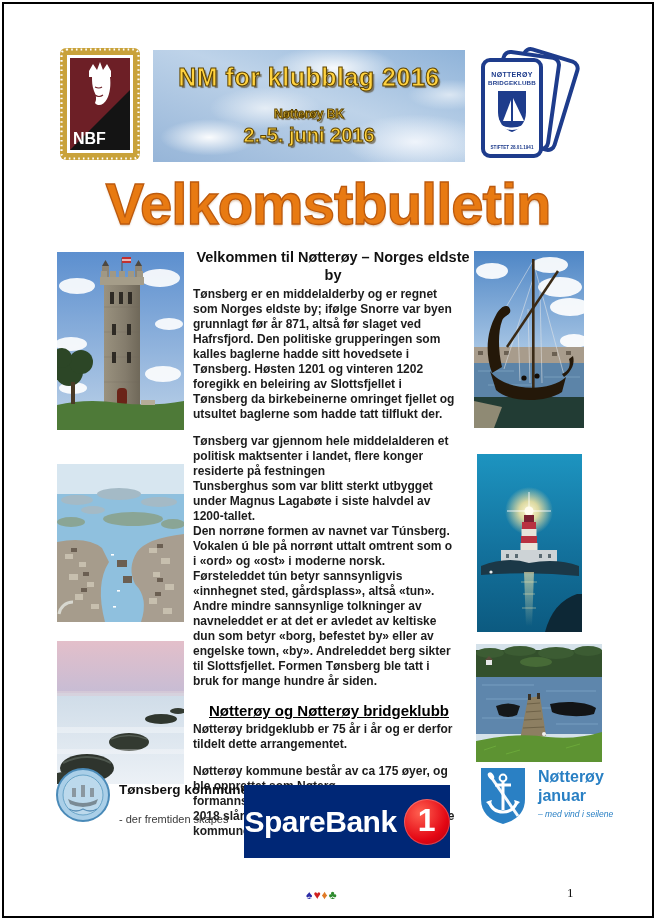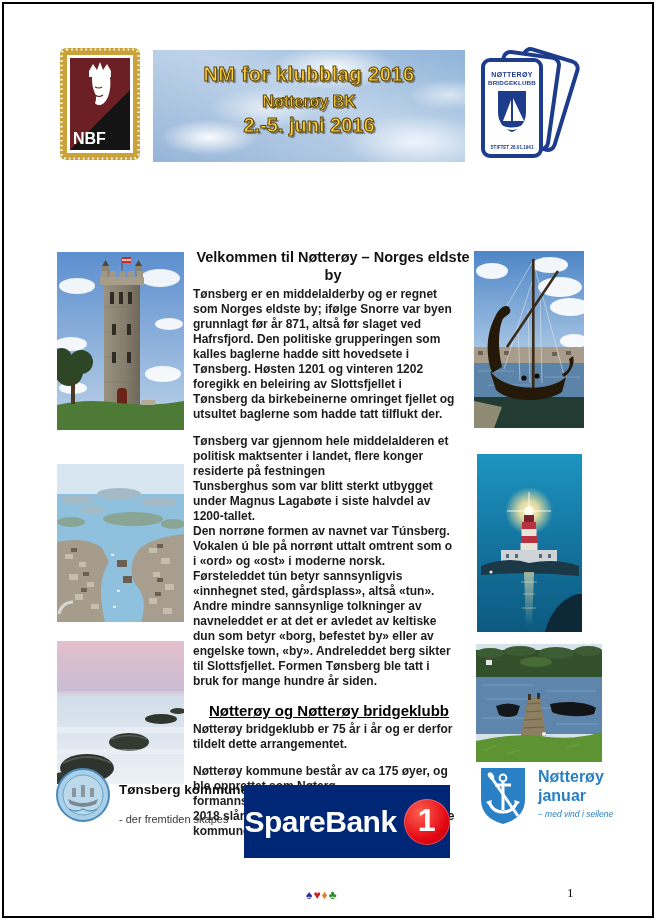--- a/index.html
+++ b/index.html
@@ -12,22 +12,22 @@
     background:
       radial-gradient(70px 26px at 18% 78%, rgba(255,255,255,.95), rgba(255,255,255,0) 70%),
       radial-gradient(90px 32px at 58% 16%, rgba(255,255,255,.9), rgba(255,255,255,0) 70%),
       radial-gradient(100px 38px at 84% 82%, rgba(242,246,252,.95), rgba(255,255,255,0) 72%),
       radial-gradient(80px 30px at 36% 52%, rgba(255,255,255,.65), rgba(255,255,255,0) 70%),
       radial-gradient(60px 22px at 95% 40%, rgba(255,255,255,.6), rgba(255,255,255,0) 70%),
       linear-gradient(200deg,#8fb3d9 0%,#bed3e9 45%,#96b5d8 100%);
     padding-top:13px;box-sizing:border-box;}
   .gold{font-weight:bold;color:#ffd23f;-webkit-text-stroke:1px #5e4400;
     text-shadow:2px 2px 1px rgba(70,45,0,.55);}
-  .banner-line1{font-size:20px;margin-bottom:7px;letter-spacing:.5px;}
-  .banner-line2{font-size:16px;margin-bottom:3px;}
+  .banner-line1{font-size:25px;margin-bottom:15px;letter-spacing:.5px;}
+  .banner-line2{font-size:12px;margin-bottom:3px;}
   .banner-line3{font-size:20px;}
   .nbk-logo{position:absolute;left:467px;top:40px;width:120px;height:124px;}
   .svg-caps{font-family:"Liberation Sans",sans-serif;font-weight:bold;fill:#1e3c8c;}
 
   
   .main-title{position:absolute;left:0;top:166px;width:100%;text-align:center;
     font-size:58px;font-weight:bold;letter-spacing:-1px;color:#e87a12;
     -webkit-text-stroke:1.3px #bc5a0e;text-shadow:0 2px 2px rgba(150,75,10,.30);}
 
   
@@ -105,20 +105,21 @@
       <text x="41" y="33" text-anchor="middle" font-size="7" letter-spacing=".3" class="svg-caps">NØTTERØY</text>
       <text x="41" y="41" text-anchor="middle" font-size="6.2" letter-spacing=".2" class="svg-caps">BRIDGEKLUBB</text>
       <path d="M27,47 h28 v21 c0,12 -8,18 -14,20 c-6,-2 -14,-8 -14,-20 z" fill="#1e3c8c"></path>
       <polygon points="42,54 42,77 53,77" fill="#fff"></polygon>
       <polygon points="40,56 40,77 32,77" fill="#fff"></polygon>
       <path d="M30,81 q11,5 22,0 l-2,3 q-9,4 -18,0 z" fill="#fff"></path>
       <text x="41" y="105" text-anchor="middle" font-size="4.6" class="svg-caps">STIFTET 28.01.1941</text>
     </svg>
   </div>
 
+  <div class="main-title">Velkomstbulletin</div>
 
   <svg class="photo ph-tower" viewBox="0 0 127 178" preserveAspectRatio="none">
     <defs>
       <linearGradient id="skyT" x1="0" y1="0" x2="0" y2="1">
         <stop offset="0" stop-color="#5c8fcf"></stop>
           <stop offset="1" stop-color="#bdd2e8"></stop>
       </linearGradient>
       <linearGradient id="stone" x1="0" y1="0" x2="1" y2="0">
         <stop offset="0" stop-color="#9a927f"></stop>
           <stop offset=".6" stop-color="#847c6c"></stop>

